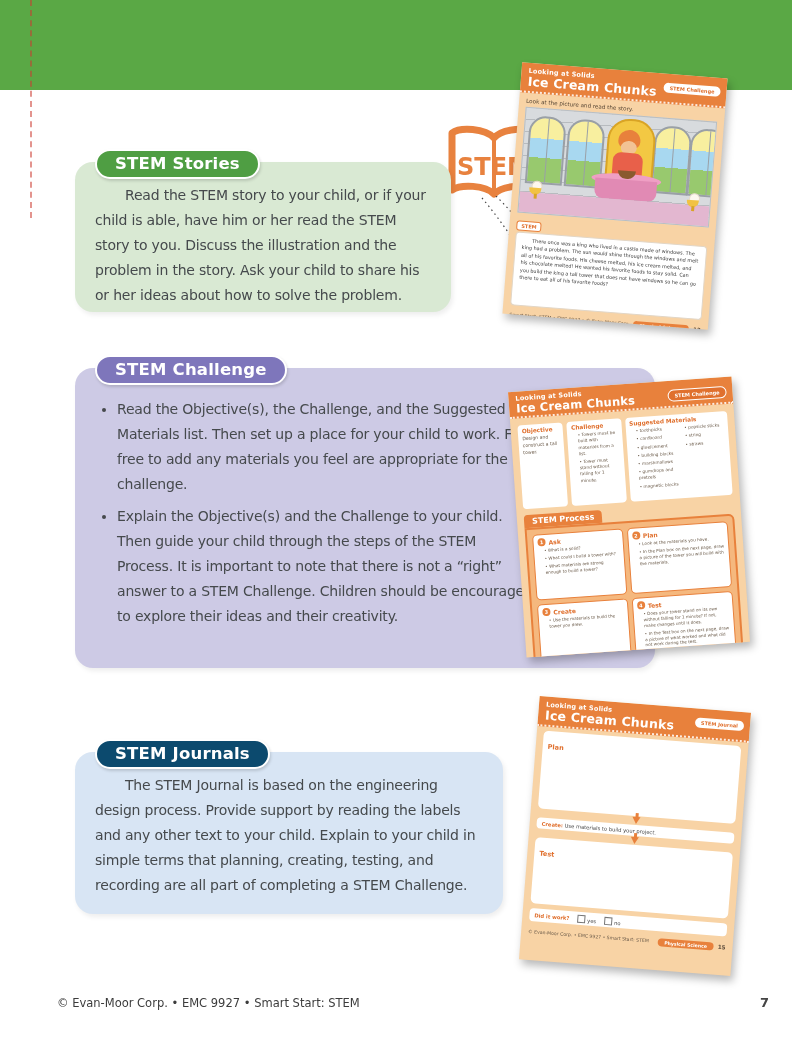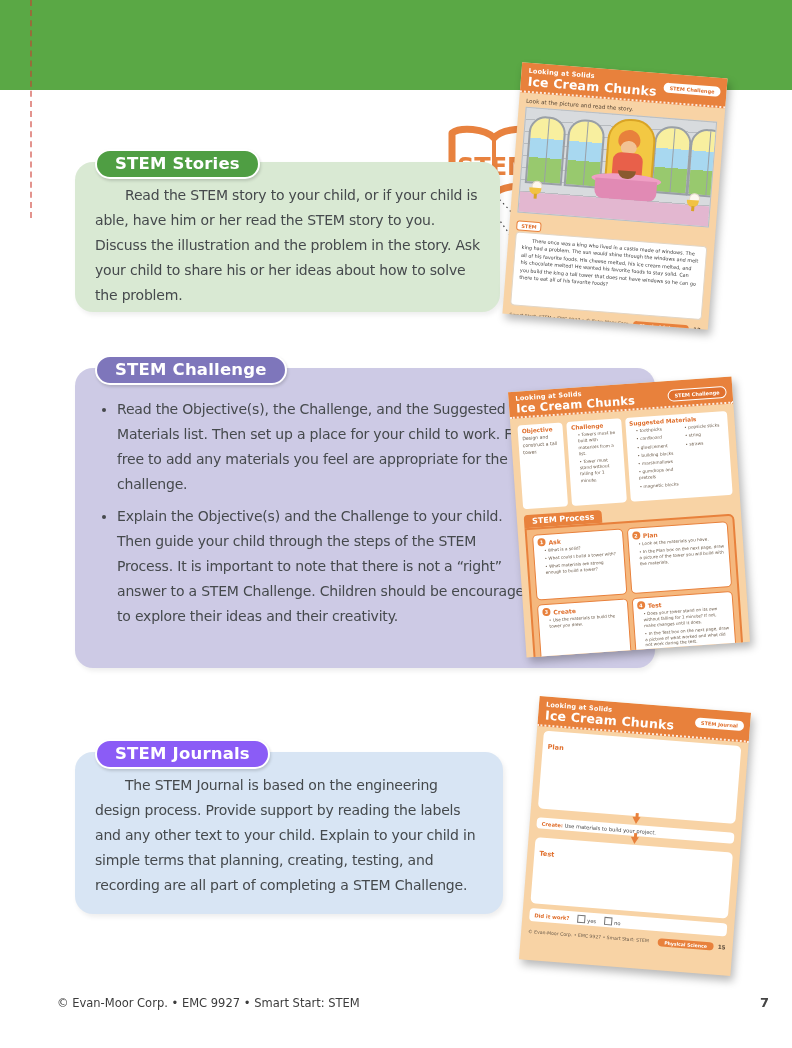--- a/index.html
+++ b/index.html
@@ -20,27 +20,27 @@
     position:absolute;top:-13px;left:20px;border-radius:16px;padding:3px 18px 4px;
     color:#fff;font-weight:bold;font-size:16.5px;border:2px solid #fff;letter-spacing:.2px;
     box-shadow:1px 2px 3px rgba(0,0,0,.15);white-space:nowrap;
   }
   .panel .ptext{
     padding:21px 18px 12px 20px;font-size:14px;line-height:25px;color:#45494c;letter-spacing:-.2px;
   }
   .panel .ptext p{margin:0;text-indent:30px;}
   .panel ul{margin:8px 0 0 6px;padding:0 0 0 16px;}
   .panel li{margin-bottom:7px;}
-  .p-stories{left:75px;top:162px;width:425px;height:150px;background:#d9e9d3;}
+  .p-stories{left:75px;top:162px;width:376px;height:150px;background:#d9e9d3;}
   .p-stories .pill{background:#4f9e43;}
   .p-challenges{left:75px;top:368px;width:580px;height:300px;background:#cdcae5;}
   .p-challenges .pill{background:#7e76bb;}
   .p-challenges .ptext{width:440px;}
   .p-journals{left:75px;top:752px;width:428px;height:162px;background:#d8e5f4;}
-  .p-journals .pill{background:#8b5cf6;}
+  .p-journals .pill{background:#0c4a6e;}
 
   
   .stem-logo{position:absolute;left:444px;top:124px;width:100px;height:86px;}
   .connectors{position:absolute;left:452px;top:196px;width:120px;height:72px;}
 
   
   .ws{position:absolute;background:#f8d3a5;box-shadow:3px 5px 9px rgba(0,0,0,.28);overflow:hidden;}
   .ws-head{position:relative;background:#e8813c;color:#fff;padding:4px 7px 3px;border-bottom:2px dotted rgba(255,255,255,.85);}
   .ws-kicker{font-size:6.5px;font-weight:bold;letter-spacing:.2px;}
   .ws-title{font-size:12.5px;font-weight:bold;letter-spacing:.2px;line-height:1.05;}

